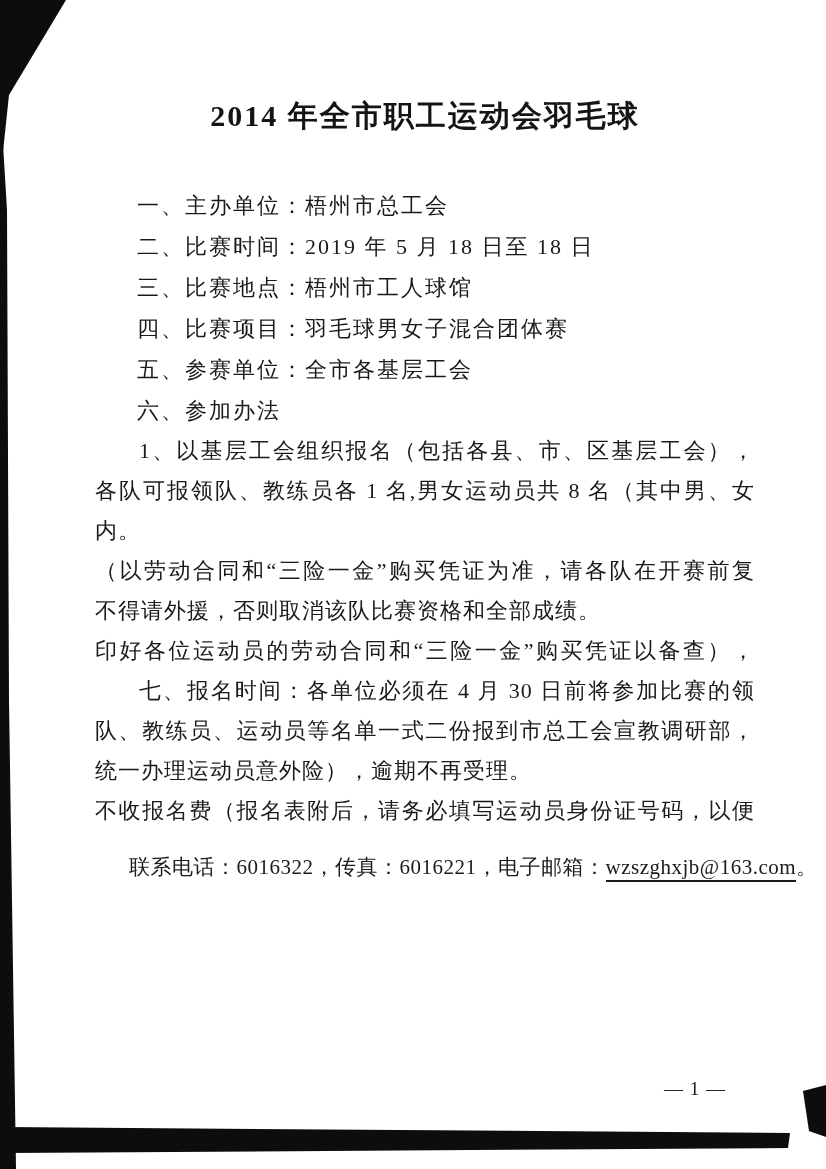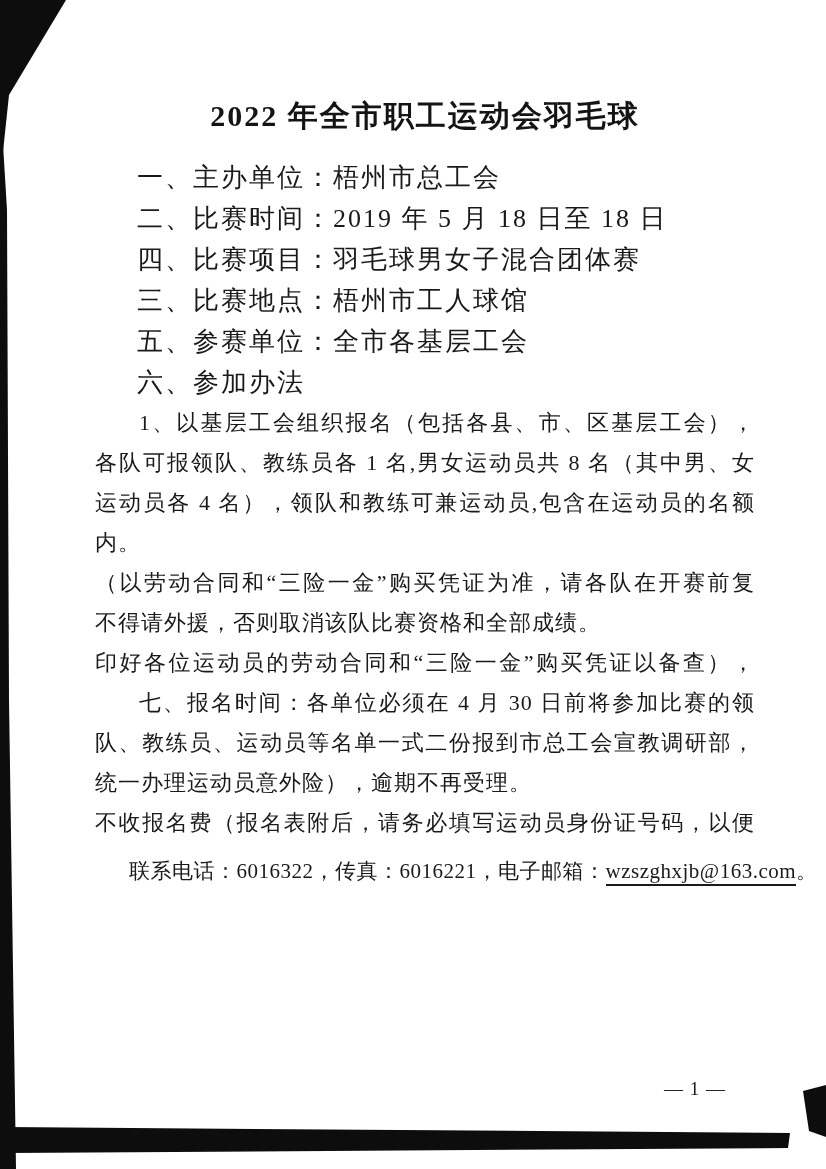--- a/index.html
+++ b/index.html
@@ -27,41 +27,41 @@
   .title {
     margin: 0;
     font-size: 30px;
     font-weight: 700;
     line-height: 55px;
     text-align: center;
     letter-spacing: 2px;
     color: #141414;
   }
   .info {
-    margin-top: 14px;
-    font-size: 26px;
+    margin-top: 42px;
+    font-size: 22px;
     line-height: 41px;
     letter-spacing: 2px;
     padding-left: 42px;
     font-family: Liberation Serif, serif;
   }
   .para {
     margin-top: 0;
     font-size: 22px;
     line-height: 40px;
     letter-spacing: 1px;
   }
   .pline {
     text-align: justify;
     text-align-last: justify;
   }
   .pline.tail { text-align-last: left; }
   .pline.first { text-indent: 44px; }
   .contact {
-    margin-top: 8px;
+    margin-top: 16px;
     font-size: 21px;
     line-height: 40px;
     text-indent: 34px;
     letter-spacing: 0.5px;
     white-space: nowrap;
   }
   .email {
     text-decoration: none;
     border-bottom: 2px solid #1a1a1a;
     padding-bottom: 1px;
@@ -84,37 +84,36 @@
   <svg class="artifacts" viewBox="0 0 826 1169">
     <polygon points="0,0 66,0 9,95 0,180" fill="#0d0d0d"></polygon>
     <polygon points="0,95 7,210 9,700 16,1169 0,1169" fill="#0d0d0d"></polygon>
     <polygon points="5,1127 790,1133 788,1148 7,1153" fill="#0d0d0d"></polygon>
     <polygon points="803,1091 826,1085 826,1137 809,1131" fill="#0d0d0d"></polygon>
   </svg>
 
   <div class="content">
 
     <h1 class="title">
-      <div>2022 年全市职工运动会羽毛球</div>
+      <div>2014 年全市职工运动会羽毛球</div>
     </h1>
 
     <div class="info">
         <div class="info-line">一、主办单位：梧州市总工会</div>
         <div class="info-line">二、比赛时间：2019 年 5 月 18 日至 18 日</div>
+        <div class="info-line">三、比赛地点：梧州市工人球馆</div>
         <div class="info-line">四、比赛项目：羽毛球男女子混合团体赛</div>
-        <div class="info-line">三、比赛地点：梧州市工人球馆</div>
         <div class="info-line">五、参赛单位：全市各基层工会</div>
         <div class="info-line">六、参加办法</div>
       </div>
 
     <div>
         <div class="para">
           <div class="pline first">1、以基层工会组织报名（包括各县、市、区基层工会），</div>
           <div class="pline">各队可报领队、教练员各 1 名,男女运动员共 8 名（其中男、女</div>
-          <div class="pline">运动员各 4 名），领队和教练可兼运动员,包含在运动员的名额</div>
           <div class="pline tail">内。</div>
         </div>
         <div class="para">
           <div class="pline">（以劳动合同和“三险一金”购买凭证为准，请各队在开赛前复</div>
           <div class="pline tail">不得请外援，否则取消该队比赛资格和全部成绩。</div>
           <div class="pline">印好各位运动员的劳动合同和“三险一金”购买凭证以备查），</div>
         </div>
         <div class="para">
           <div class="pline first">七、报名时间：各单位必须在 4 月 30 日前将参加比赛的领</div>
           <div class="pline">队、教练员、运动员等名单一式二份报到市总工会宣教调研部，</div>

